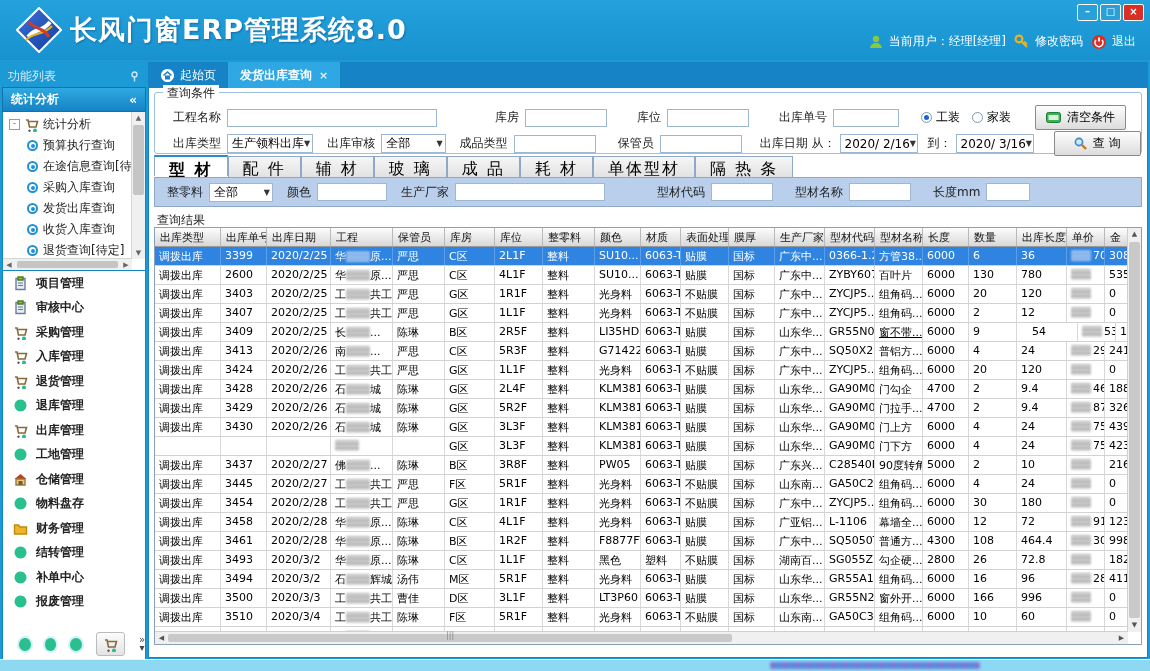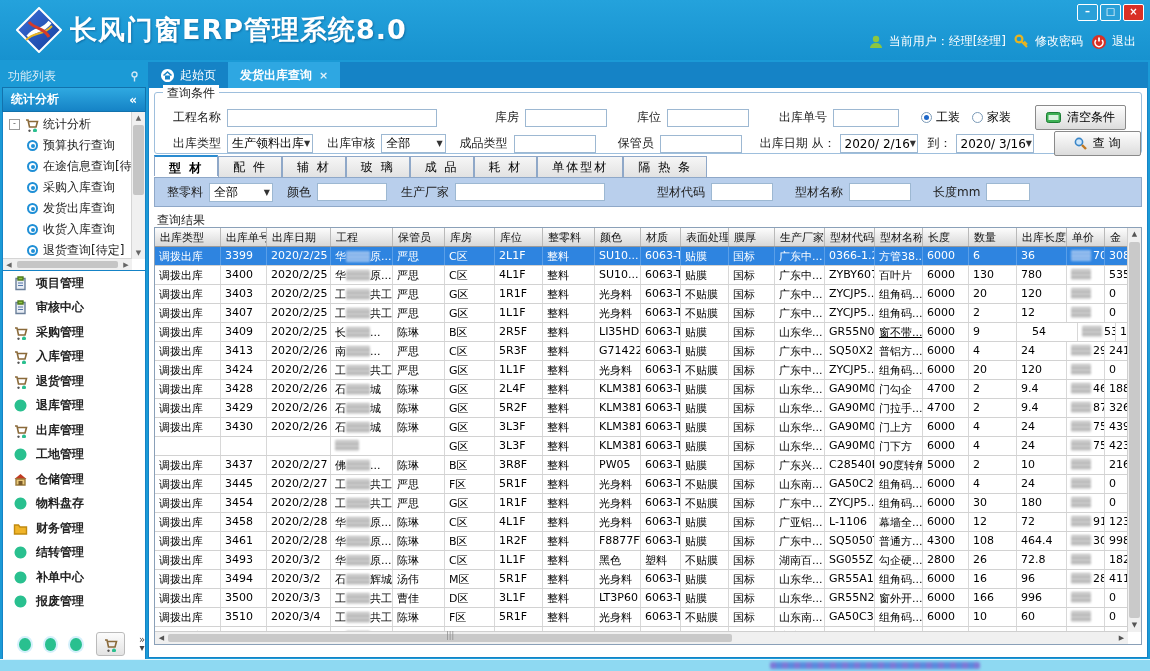--- a/index.html
+++ b/index.html
@@ -59,21 +59,21 @@
          padding:0 2px 0 4px;box-sizing:border-box;cursor:pointer;white-space:nowrap;}
   .combo .ar{font-size:8px;color:#333;}
   .radio{display:flex;align-items:center;gap:4px;cursor:pointer;}
   .rdot{width:11px;height:11px;border-radius:50%;border:1px solid #7a9ab8;background:#fff;position:relative;box-sizing:border-box;}
   .rdot.on::after{content:"";position:absolute;left:2px;top:2px;width:5px;height:5px;border-radius:50%;background:#1c66c9;}
   .pbtn{height:23px;border:1px solid #8a8a8a;border-radius:2px;background:linear-gradient(#fdfdfd,#dcdcdc);
         display:flex;align-items:center;gap:6px;padding:0 10px;cursor:pointer;font-size:12px;}
   
   #mat-tabs{position:absolute;left:5px;top:68px;display:flex;height:21px;}
   .mat-tab{border:1px solid #8fa8c8;border-bottom:none;background:linear-gradient(#f6f6f6,#e2e2e2);
-           padding:2px 14px;font-size:12px;cursor:pointer;letter-spacing:2px;}
+           padding:2px 14px;font-size:16px;cursor:pointer;letter-spacing:2px;}
   .mat-tab.active{background:#fff;border-top:2px solid #2a8bd0;font-weight:bold;position:relative;top:-1px;padding-top:3px;}
   #filterbar{position:absolute;left:5px;right:5px;top:89px;height:30px;background:#b9cfec;border:1px solid #8fa8c8;
              display:flex;align-items:center;gap:6px;padding-left:12px;box-sizing:border-box;}
   
   #results-title{position:absolute;left:8px;top:124px;color:#222;}
   #grid{position:absolute;left:5px;right:5px;top:139px;bottom:12px;border:1px solid #8aa0b8;background:#fff;overflow:hidden;}
   #grid-inner{position:absolute;left:0;top:0;right:13px;bottom:12px;overflow:hidden;}
   .g-head{display:flex;height:18px;background:linear-gradient(#fdfdfd,#d8d8d8);border-bottom:1px solid #9a9a9a;}
   .g-head .td{font-size:11px;color:#111;border-right:1px solid #b9b9b9;padding:2px 3px 0 5px;box-sizing:border-box;
               white-space:nowrap;overflow:hidden;}
@@ -481,21 +481,21 @@
               <div class="td" style="flex: 0 0 50px;">0366-1.2</div>
               <div class="td" style="flex: 0 0 48px;">方管38...</div>
               <div class="td" style="flex: 0 0 46px;">6000</div>
               <div class="td" style="flex: 0 0 48px;">6</div>
               <div class="td" style="flex: 0 0 50px;">36</div>
               <div class="td" style="flex: 0 0 38px;"><span class="cz small"></span>708</div>
               <div class="td" style="flex: 0 0 28px;">308</div>
             </div>
             <div class="g-row">
               <div class="td" style="flex: 0 0 66px;">调拨出库</div>
-              <div class="td" style="flex: 0 0 46px;">3400</div>
+              <div class="td" style="flex: 0 0 46px;">2600</div>
               <div class="td" style="flex: 0 0 64px;">2020/2/25</div>
               <div class="td" style="flex: 0 0 62px;">华<span class="cz"></span>原...</div>
               <div class="td" style="flex: 0 0 52px;">严思</div>
               <div class="td" style="flex: 0 0 50px;">C区</div>
               <div class="td" style="flex: 0 0 48px;">4L1F</div>
               <div class="td" style="flex: 0 0 52px;">整料</div>
               <div class="td" style="flex: 0 0 46px;">SU10...</div>
               <div class="td" style="flex: 0 0 40px;">6063-T5</div>
               <div class="td" style="flex: 0 0 48px;">贴膜</div>
               <div class="td" style="flex: 0 0 46px;">国标</div>

